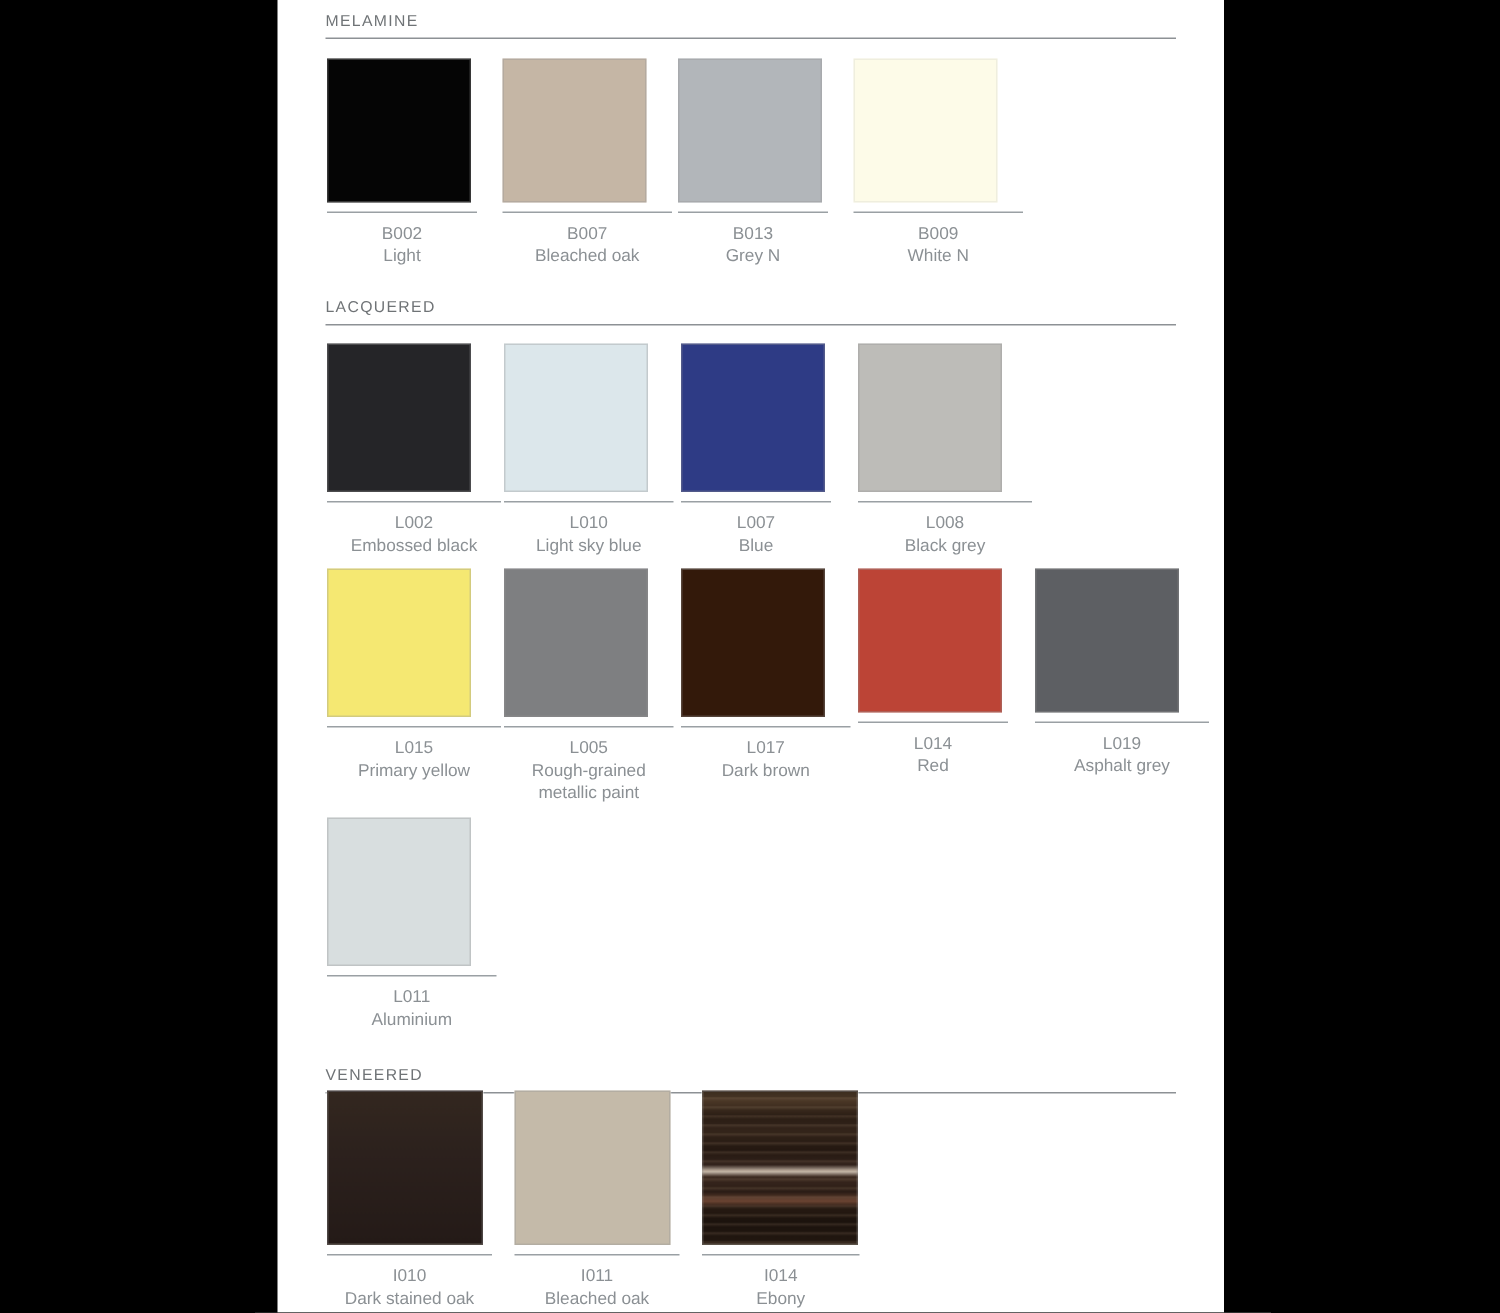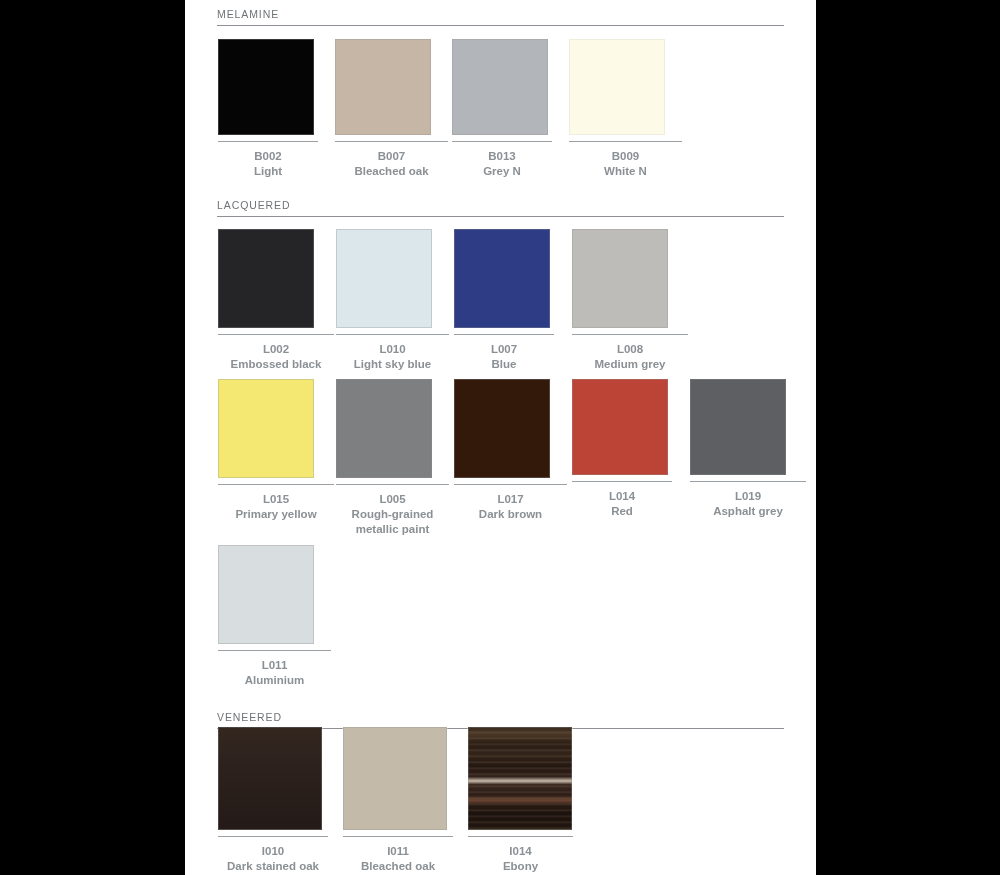--- a/index.html
+++ b/index.html
@@ -49,21 +49,20 @@
   .section-rule {
     height: 1px;
     background: #8d9195;
     width: 100%;
   }
 
   
   .grid {
     display: flex;
     flex-wrap: wrap;
-    font-weight: bold;
   }
   .cell {
     width: 117px;
     box-sizing: border-box;
     position: relative;
   }
   .cell.wide {
     width: 118px;
   }
   .chip {
@@ -211,21 +210,21 @@
             <span class="code">L007</span>
             <span class="name">Blue</span>
           </div>
         </div>
 
         <div class="cell wide">
           <div class="chip tall" style="background:#bdbcb8;"></div>
           <div class="underline xlong"></div>
           <div class="caption xlong">
             <span class="code">L008</span>
-            <span class="name">Medium grey</span>
+            <span class="name">Black grey</span>
           </div>
         </div>
       </div>
 
       <div class="grid" style="position:absolute;left:1px;top:379px;width:599px;">
 
         <div class="cell wide">
           <div class="chip tall" style="background:#f5e872;"></div>
           <div class="underline xlong"></div>
           <div class="caption xlong">

